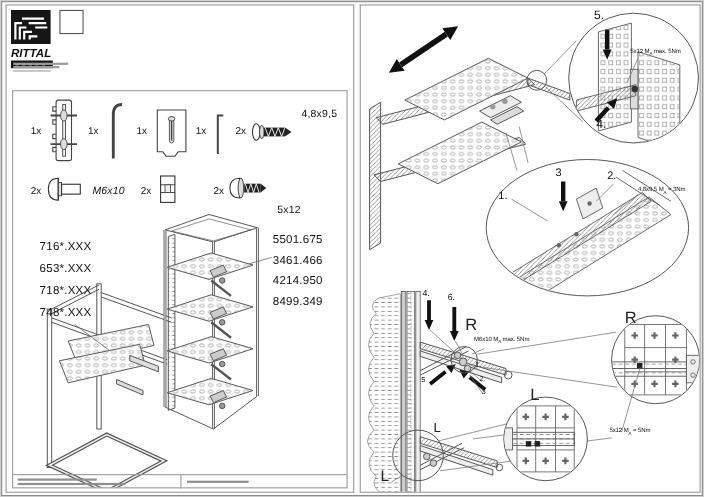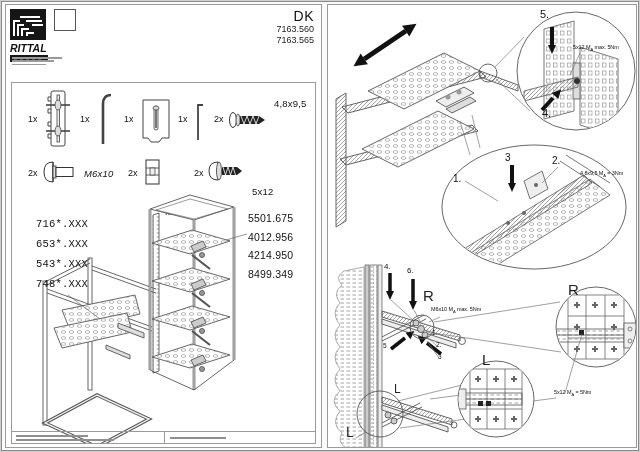--- a/index.html
+++ b/index.html
@@ -10,21 +10,21 @@
   .abs{position:absolute;}
   .lbl{position:absolute;white-space:nowrap;color:#111;line-height:1;}
   .qty{font-size:9px;}
   .size{font-size:9.5px;letter-spacing:0.2px;}
   .tq{font-size:5.5px;letter-spacing:-0.1px;}
   .tq sub{font-size:4px;}
   .step{font-size:11px;}
   .step-s{font-size:8px;}
   .step-xs{font-size:6.5px;}
   .biglet{font-size:15px;font-weight:400;color:#222;}
-  .models{font-size:10.5px;line-height:20px;letter-spacing:0.2px;font-family:Liberation Mono, monospace;}
+  .models{font-size:10.5px;line-height:20px;letter-spacing:0.2px;}
   .models2{font-size:10.5px;line-height:18.5px;letter-spacing:0.2px;}
   .dkblock{position:absolute;right:7px;top:3px;text-align:right;}
   .dk{font-size:14px;letter-spacing:0.5px;}
   .pn{font-size:9px;line-height:11px;color:#222;}
   .fineline{height:1.5px;background:#9a9a9a;margin-bottom:1.8px;}
   .streak{position:absolute;height:2px;background:#8f8f8f;}
   .contentbox{position:absolute;left:5px;top:77px;width:305px;height:362px;border:1px solid #9a9a9a;background:#fff;}
   .footerstrip{position:absolute;left:0;bottom:0;width:303px;height:12px;border-top:1px solid #9a9a9a;}
   .footerdiv{position:absolute;left:152px;top:0;width:1px;height:12px;background:#9a9a9a;}
   .revbox{position:absolute;left:48px;top:4px;width:22px;height:22px;border:1px solid #555;background:#fff;}
@@ -43,25 +43,20 @@
         <rect x="0" y="0" width="36" height="31" fill="#161616"></rect>
         <path d="M4,27 V12 H10 M8,27 V16 H14 M12,27 V20 H19 M17,27 V24 H24" stroke="#fff" stroke-width="2" fill="none"></path>
         <path d="M10,8 H30 M16,12 H32 M22,16 H33" stroke="#fff" stroke-width="2" fill="none"></path>
         <text x="0" y="43" font-family="Liberation Sans, sans-serif" font-size="10.5" font-weight="bold" font-style="italic" fill="#111">RITTAL</text>
         <rect x="0" y="46" width="38" height="7" fill="#161616"></rect>
         <path d="M4,49.5 h3 M10,49.5 h3 M16,49.5 h3 M22,49.5 h3 M28,49.5 h3" stroke="#fff" stroke-width="1.5"></path>
       </svg>
     </div>
     <div class="revbox"></div>
 
-    <div class="dkblock">
-      <div class="dk">DK</div>
-      <div class="pn">7163.560</div>
-      <div class="pn">7163.565</div>
-    </div>
 
     <div class="abs" style="left:6px;top:52px;width:52px;">
       <div class="fineline" style="width:50px;"></div>
       <div class="fineline" style="width:42px;"></div>
       <div class="fineline" style="width:34px;"></div>
     </div>
 
     <div class="contentbox">
 
       <div>
@@ -184,26 +179,26 @@
               <circle cx="190" cy="286" r="2.5" fill="#999"></circle>
           </g>
         </g>
         <path d="M56,212 L88,236" stroke="#666" stroke-width="0.7" fill="none"></path>
         <path d="M235,151 L214,157" stroke="#666" stroke-width="0.7" fill="none"></path>
       </svg>
 
       <div class="lbl models" style="left:24px;top:131px;">
         <div>716*.XXX</div>
         <div>653*.XXX</div>
-        <div>543*.XXX</div>
+        <div>718*.XXX</div>
         <div>748*.XXX</div>
       </div>
       <div class="lbl models2" style="left:236px;top:126px;">
         <div>5501.675</div>
-        <div>4012.956</div>
+        <div>3461.466</div>
         <div>4214.950</div>
         <div>8499.349</div>
       </div>
 
       <div class="footerstrip">
         <div class="footerdiv"></div>
         <div class="streak" style="left:4px;top:2.5px;width:72px;"></div>
         <div class="streak" style="left:4px;top:7px;width:98px;"></div>
         <div class="streak" style="left:158px;top:5px;width:56px;"></div>
       </div>

